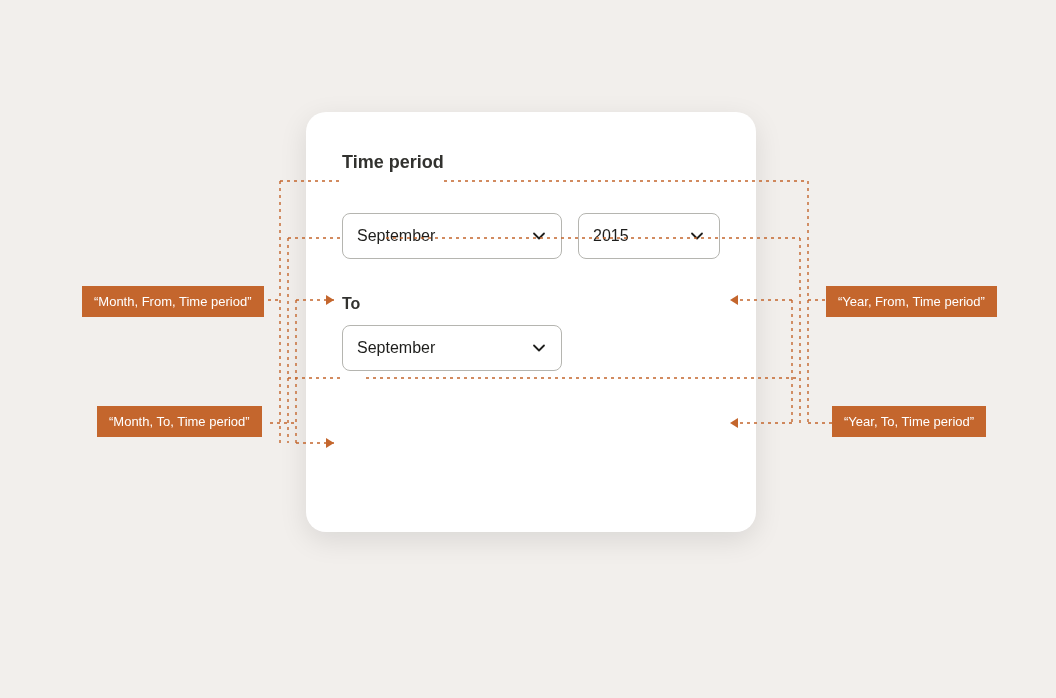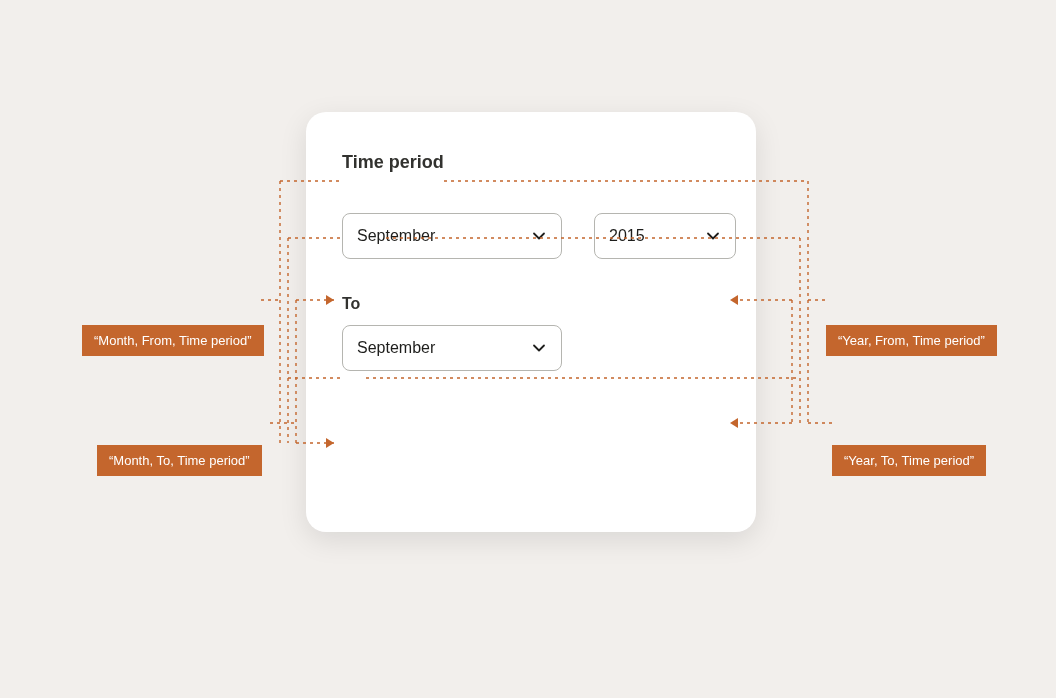--- a/index.html
+++ b/index.html
@@ -35,21 +35,21 @@
 
   .group-label {
     font-size: 16px;
     font-weight: 700;
     color: #32322f;
     margin-bottom: 12px;
   }
 
   .selects-row {
     display: flex;
-    gap: 32px;
+    gap: 16px;
   }
 
   .select {
     display: flex;
     align-items: center;
     justify-content: space-between;
     border: 1px solid #b5b5b0;
     border-radius: 8px;
     padding: 0 14px;
     background: #fff;
@@ -67,21 +67,20 @@
   .chev svg { display: block; }
 
   
   .badge {
     position: absolute;
     background: #c4662d;
     color: #fff;
     font-size: 13px;
     padding: 8px 12px;
     white-space: nowrap;
-    margin-top: 39px;
   }
 
   
   .overlay {
     position: absolute;
     left: 0; top: 0;
     width: 1056px; height: 698px;
     pointer-events: none;
   }
   .overlay line, .overlay path, .overlay polyline {

